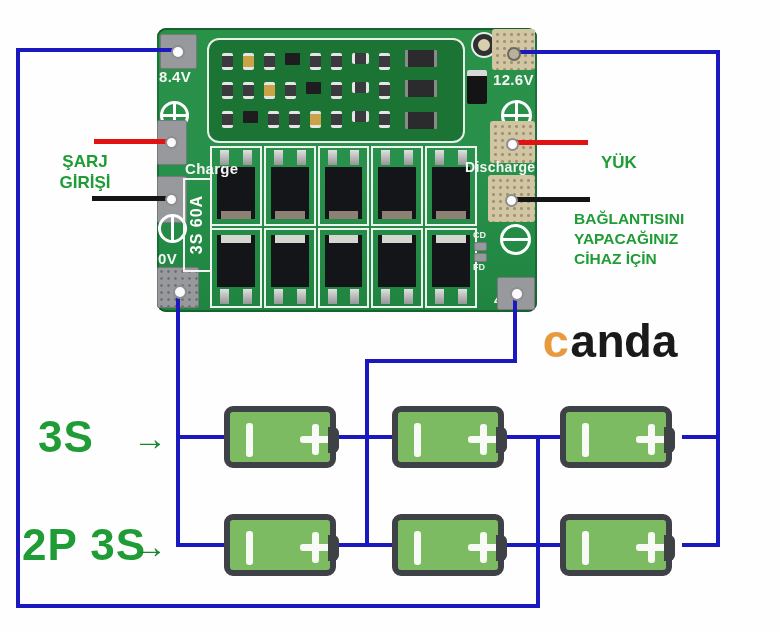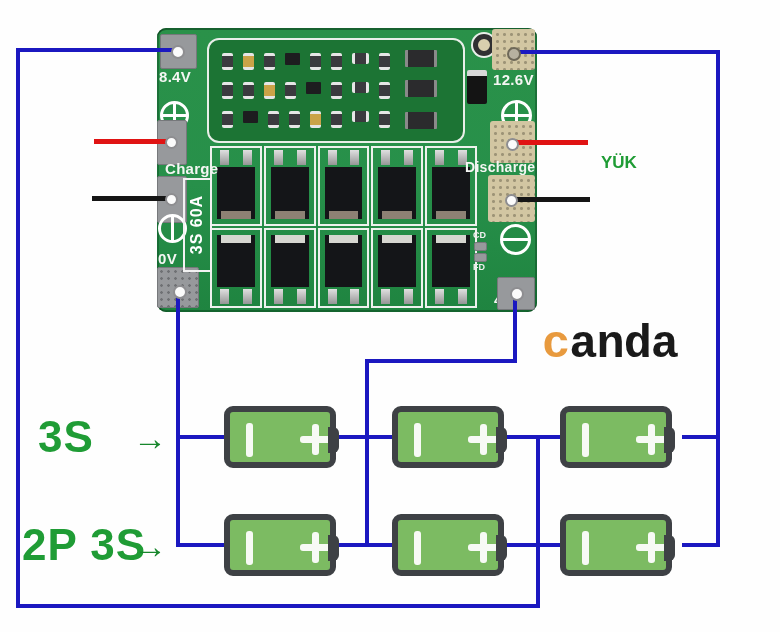--- a/index.html
+++ b/index.html
@@ -203,21 +203,21 @@
             <i></i>
             <i></i>
           </span>
         </div>
     </div>
 
     <div class="padg" style="left:3px;top:6px;width:35px;height:33px;"></div>
     <div class="txt" style="left:2px;top:40px;">8.4V</div>
     <div class="circ plus" style="left:3px;top:73px;width:23px;height:23px;"></div>
     <div class="padg" style="left:0px;top:92px;width:28px;height:43px;"></div>
-    <div class="txt" style="left:8px;top:132px;">Charge</div>
+    <div class="txt" style="left:0px;top:132px;padding-left:28px;">Charge</div>
     <div class="padg" style="left:0px;top:148px;width:28px;height:45px;"></div>
     <div class="circ vline" style="left:1px;top:186px;width:23px;height:23px;"></div>
     <div class="txt" style="left:1px;top:222px;">0V</div>
     <div class="padg dots" style="left:0px;top:239px;width:40px;height:39px;"></div>
     <div class="rating">
         <span>3S 60A</span>
       </div>
 
     <div class="padt" style="left:335px;top:1px;width:43px;height:41px;"></div>
     <div class="txt" style="left:336px;top:43px;">12.6V</div>
@@ -299,22 +299,31 @@
       <span class="pl-v"></span>
     <span class="nub"></span>
   </div>
   <div class="battery" style="left:560px;top:514px;">
     <span class="bar"></span>
     <span class="pl-h"></span>
       <span class="pl-v"></span>
     <span class="nub"></span>
   </div>
 
+  <div class="ann" style="left:40px;top:151px;width:90px;text-align:center;font-size:17px;line-height:21px;">
+    <div>ŞARJ</div>
+    <div>GİRİŞİ</div>
+  </div>
   <div class="ann" style="left:601px;top:152px;font-size:17px;line-height:21px;">
     <div>YÜK</div>
+  </div>
+  <div class="ann" style="left:574px;top:209px;font-size:15.5px;line-height:20px;">
+    <div>BAĞLANTISINI</div>
+    <div>YAPACAĞINIZ</div>
+    <div>CİHAZ İÇİN</div>
   </div>
 
   <div class="rowlab" style="left:38px;top:412px;">3S</div>
   <div class="rowarrow" style="left:133px;top:419px;">→</div>
   <div class="rowlab" style="left:22px;top:520px;">2P 3S</div>
   <div class="rowarrow" style="left:133px;top:527px;">→</div>
 
   <div class="logo"><span class="c1">c</span><span>anda</span></div>
 
 </div>

